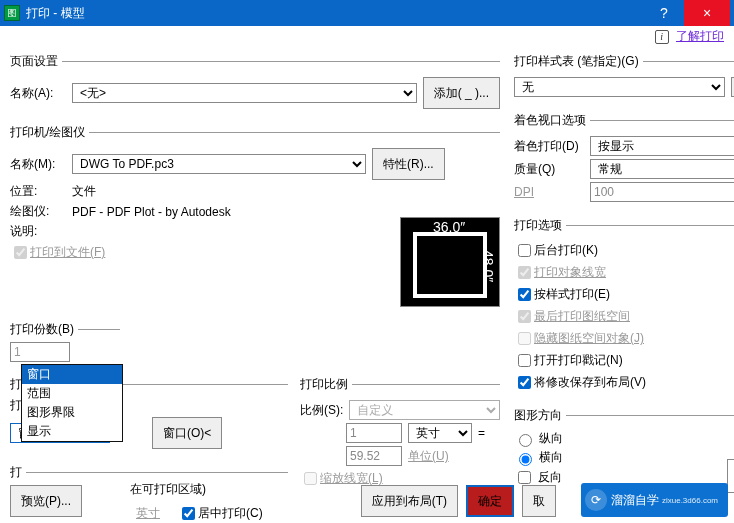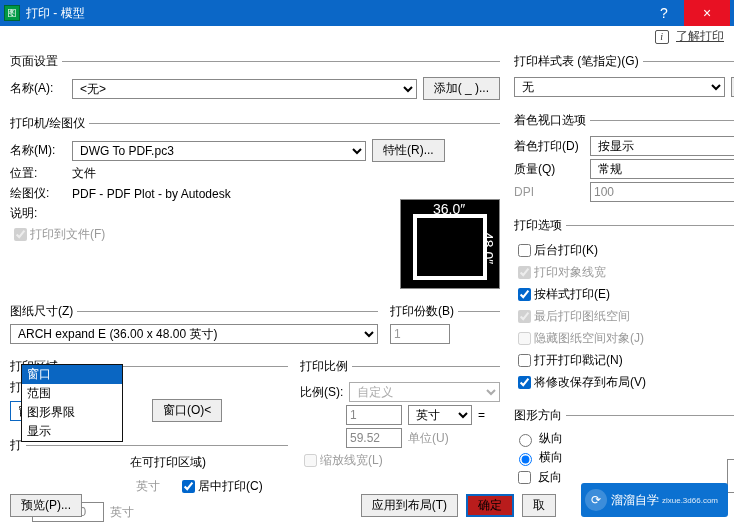--- a/index.html
+++ b/index.html
@@ -6,32 +6,32 @@
 body { margin: 0; background: #fff; width: 734px; height: 523px; overflow: hidden; }
 .titlebar { background: #0b67c7; color: #fff; height: 26px; display: flex; align-items: center; padding: 0 4px; }
 .titlebar .icon { width: 16px; height: 16px; background: #094; border: 1px solid #063; display: inline-flex; align-items: center; justify-content: center; font-size: 9px; color: #fff; margin-right: 6px; }
 .titlebar .title { flex: 1; }
 .titlebar .help { width: 40px; text-align: center; font-size: 14px; }
 .titlebar .close { background: #e81123; width: 46px; height: 26px; text-align: center; font-size: 14px; line-height: 26px; }
 .page { padding: 6px 10px 0 10px; display: flex; gap: 14px; position: relative; }
 .left { flex: 0 0 490px; }
 .right { flex: 1; }
 .linktop { text-align: right; padding-right: 10px; margin-top: 2px; }
-.linktop a { color: #404040; text-decoration: underline; }
+.linktop a { color: #6d28d9; text-decoration: underline; }
 fieldset { border: 1px solid #999; border-left: none; border-right: none; border-bottom: none; padding: 4px 0 6px 0; margin: 2px 0 6px 0; }
 fieldset legend { padding: 0 4px 0 0; color: #000; }
 .row { display: flex; align-items: center; gap: 6px; margin: 3px 0; }
 .lbl { width: 56px; }
 .lbl2 { width: 70px; }
 select, input[type=text] { border: 1px solid #888; background: #fff; height: 20px; padding: 1px 3px; }
 select { padding-right: 14px; }
-.btn { background: #efefef; border: 1px solid #888; height: 23px; padding: 0 10px; cursor: pointer; }
+.btn { background: #efefef; border: 1px solid #888; height: 32px; padding: 0 10px; cursor: pointer; }
 .check { display: flex; align-items: center; gap: 0; margin: 3px 0; }
 .check input { accent-color: #0066cc; }
-.dim { color: #999; }
+.dim { color: #999; text-decoration: underline; }
 .preview-box { border: 1px solid #888; width: 100px; height: 90px; background: #000; position: relative; float: right; margin-top: -48px; }
 .preview-box .sheet { background: #fff; position: absolute; left: 12px; right: 12px; top: 14px; bottom: 8px; }
 .preview-box .sheet .inner { background: #000; position: absolute; left: 4px; right: 4px; top: 4px; bottom: 4px; }
 .preview-box .wtxt { color: #fff; position: absolute; font-size: 14px; }
 .twocol { display: flex; gap: 12px; }
 .dropdown-open { position: absolute; border: 1px solid #111; background: #fff; z-index: 50; left: 21px; top: 364px; width: 102px; }
 .dropdown-open .opt { padding: 1px 5px; }
 .dropdown-open .sel { background: #0a66c2; color: #fff; }
 .footer { position: absolute; bottom: 6px; left: 10px; right: 10px; display: flex; align-items: center; gap: 8px; }
 .footer .spacer { flex: 1; }
@@ -102,26 +102,20 @@
       <div class="preview-box">
         <span class="wtxt" style="top:1px; left:32px">36.0″</span>
         <span class="wtxt" style="right:3px; top:32px; writing-mode:vertical-rl">48.0″</span>
         <div class="sheet">
             <div class="inner"></div>
           </div>
       </div>
     </fieldset>
 
     <div class="twocol">
-      <fieldset style="flex:1">
-        <legend>图纸尺寸(Z)</legend>
-        <select style="width:100%">
-          <option>ARCH expand E (36.00 x 48.00 英寸)</option>
-        </select>
-      </fieldset>
       <fieldset style="flex:0 0 110px">
         <legend>打印份数(B)</legend>
         <input type="text" style="width: 60px; color: rgb(153, 153, 153);" disabled="" value="1">
       </fieldset>
     </div>
 
     <div class="twocol">
       <div style="flex:1">
         <fieldset>
           <legend>打印区域</legend>

